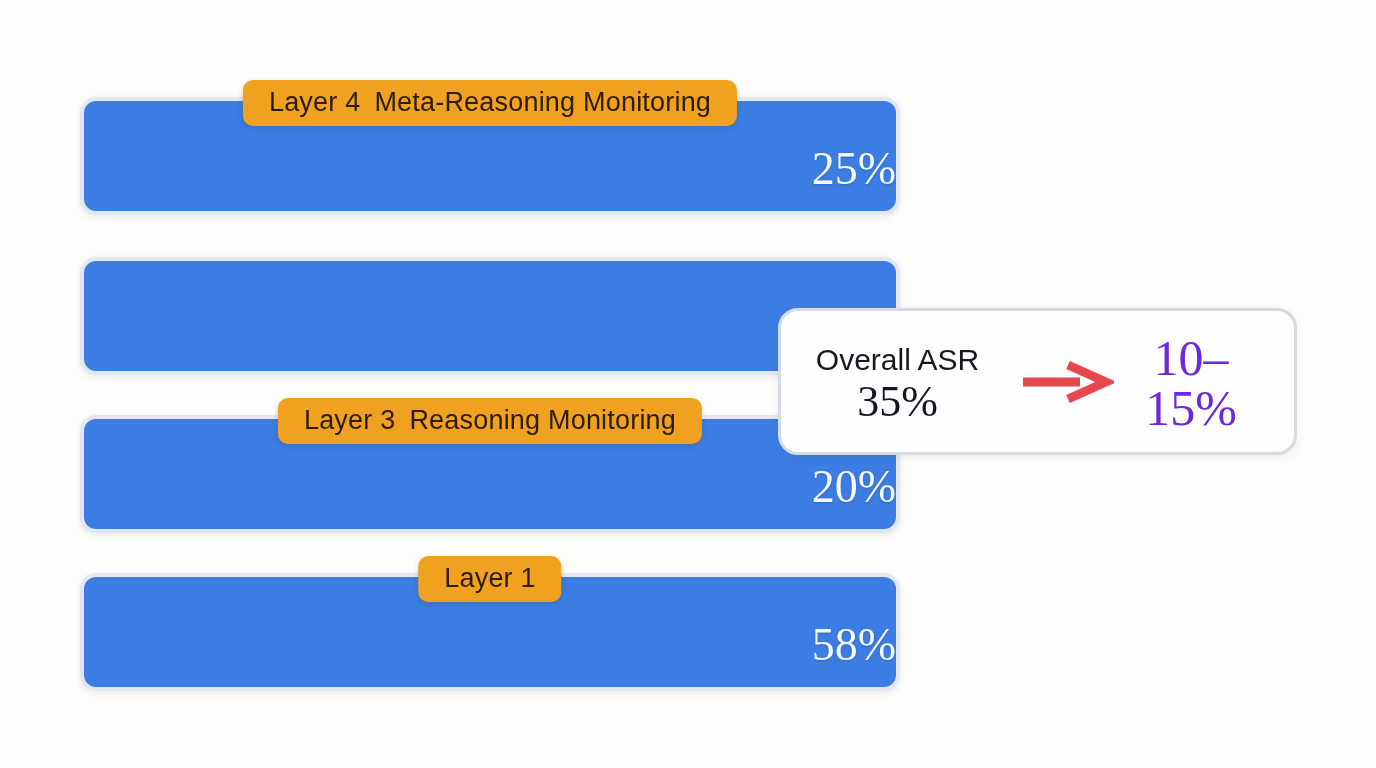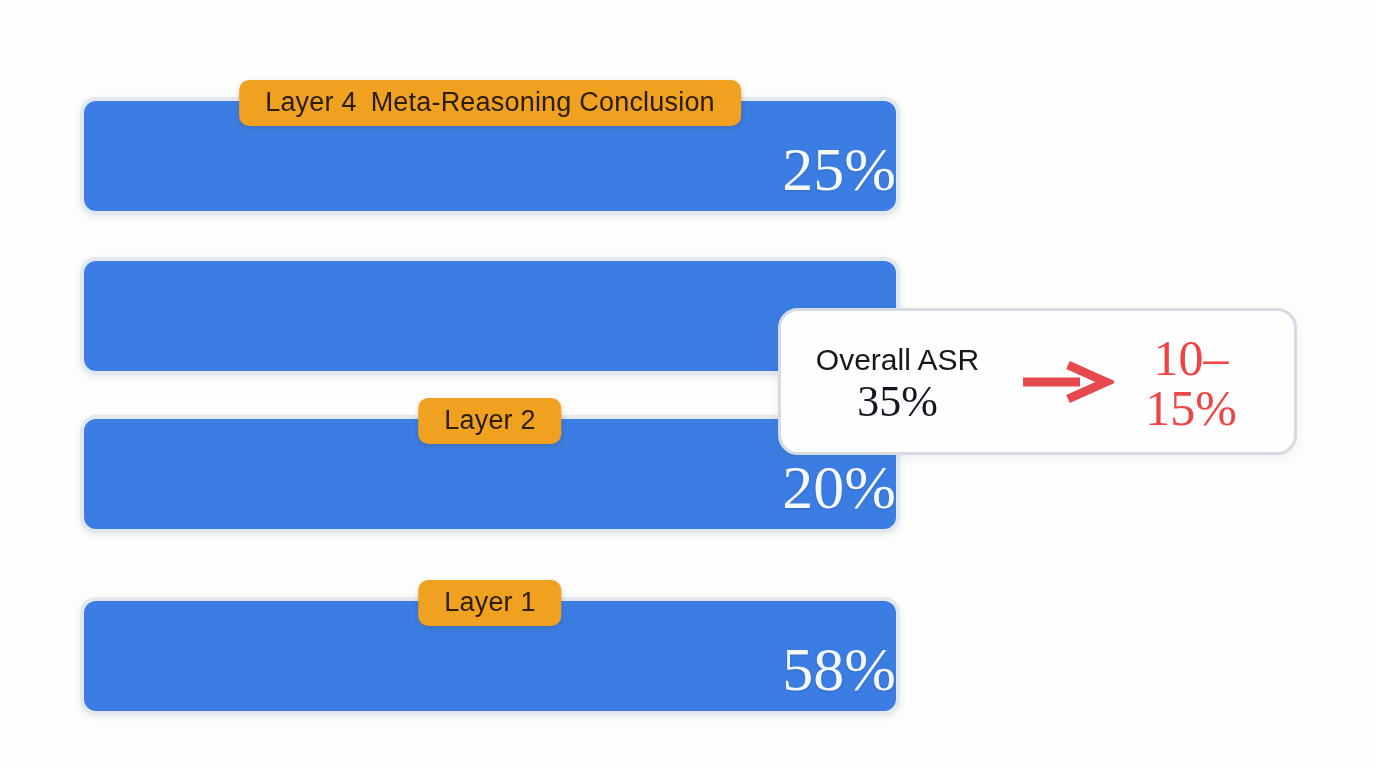--- a/index.html
+++ b/index.html
@@ -52,21 +52,21 @@
     font-weight: 500;
     letter-spacing: 0.2px;
     white-space: nowrap;
     display: flex;
     gap: 14px;
     box-shadow: 0 2px 5px rgba(80,50,0,0.18);
     line-height: 1.1;
   }
   .layer-value {
     font-family: "Liberation Serif", serif;
-    font-size: 62px;
+    font-size: 46px;
     color: var(--bar-text);
     line-height: 1;
     text-shadow: 0 1px 2px rgba(20,40,90,0.25);
   }
   .overall-box {
     position: absolute;
     left: 778px;
     top: 308px;
     width: 519px;
     height: 147px;
@@ -104,50 +104,51 @@
     width: 96px;
     height: 48px;
     margin-left: 28px;
     flex: 0 0 auto;
   }
   .overall-after {
     flex: 1;
     text-align: center;
     font-family: "Liberation Serif", serif;
     font-size: 50px;
-    color: #ef4444;
+    color: #6d28d9;
     line-height: 1;
     padding-top: 2px;
   }
 </style>
 </head>
 <body>
 
 <div class="canvas">
 
   <div class="layer-bar" style="top:97px">
     <div class="layer-pill">
       <span>Layer 4</span>
-      <span>Meta-Reasoning Conclusion</span>
+      <span>Meta-Reasoning Monitoring</span>
     </div>
     <div class="layer-value">25%</div>
   </div>
 
   <div class="layer-bar" style="top:257px">
     <div class="layer-value">45%</div>
   </div>
 
   <div class="layer-bar" style="top:415px">
     <div class="layer-pill">
-      <span>Layer 2</span>
+      <span>Layer 3</span>
+      <span>Reasoning Monitoring</span>
     </div>
     <div class="layer-value">20%</div>
   </div>
 
-  <div class="layer-bar" style="top:597px">
+  <div class="layer-bar" style="top:573px">
     <div class="layer-pill">
       <span>Layer 1</span>
     </div>
     <div class="layer-value">58%</div>
   </div>
 
   <div class="overall-box">
     <div class="overall-left">
       <div class="overall-label">Overall ASR</div>
       <div class="overall-before">35%</div>

